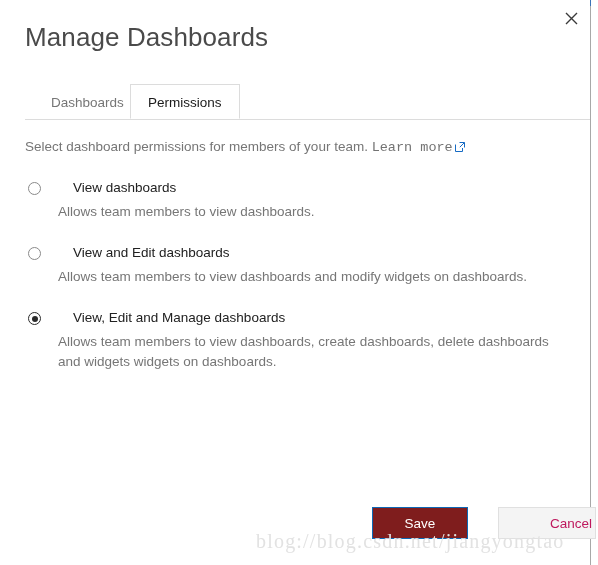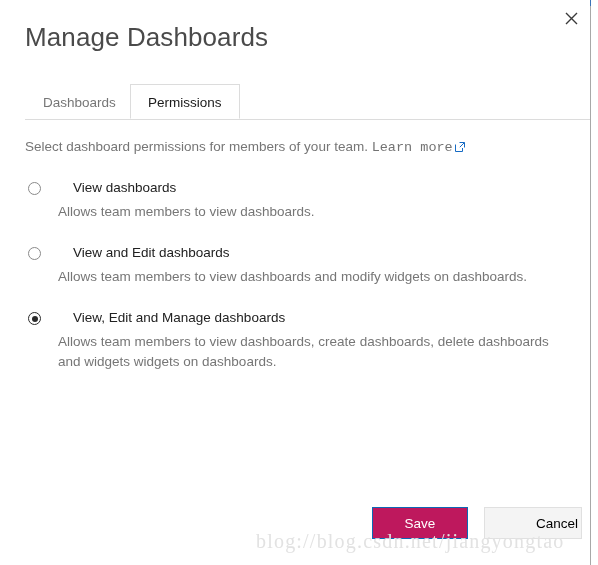--- a/index.html
+++ b/index.html
@@ -94,21 +94,21 @@
     line-height: 35px;
     padding: 0 17px;
     font-size: 13.5px;
     color: #767676;
     box-sizing: border-box;
     cursor: pointer;
     background: transparent;
     border: 1px solid transparent;
     white-space: nowrap;
   }
-  .tab.inactive { left: 0; }
+  .tab.inactive { left: 8px; }
   .tab.active {
     left: 105px;
     color: #1a1a1a;
     font-weight: normal;
     background: #ffffff;
     border: 1px solid #dcdcdc;
     border-bottom: 1px solid #ffffff;
     z-index: 2;
   }
 
@@ -192,30 +192,30 @@
     font-size: 13.5px;
     box-sizing: border-box;
     cursor: pointer;
     font-family: "Liberation Sans", sans-serif;
     padding: 0;
   }
   .btn-primary {
     left: 372px;
     top: 507px;
     width: 96px;
-    background: #be185d;
+    background: #7f1d1d;
     color: #ffffff;
     border: 1px solid #0c68b5;
   }
   .btn-secondary {
-    left: 484px;
+    left: 498px;
     top: 507px;
     width: 98px;
     background: #f4f4f4;
-    color: #000000;
+    color: #be185d;
     border: 1px solid #e0e0e0;
     padding-left: 48px;
   }
 
   
   .watermark {
     position: absolute;
     left: 256px;
     top: 530px;
     font-family: "Liberation Serif", serif;

